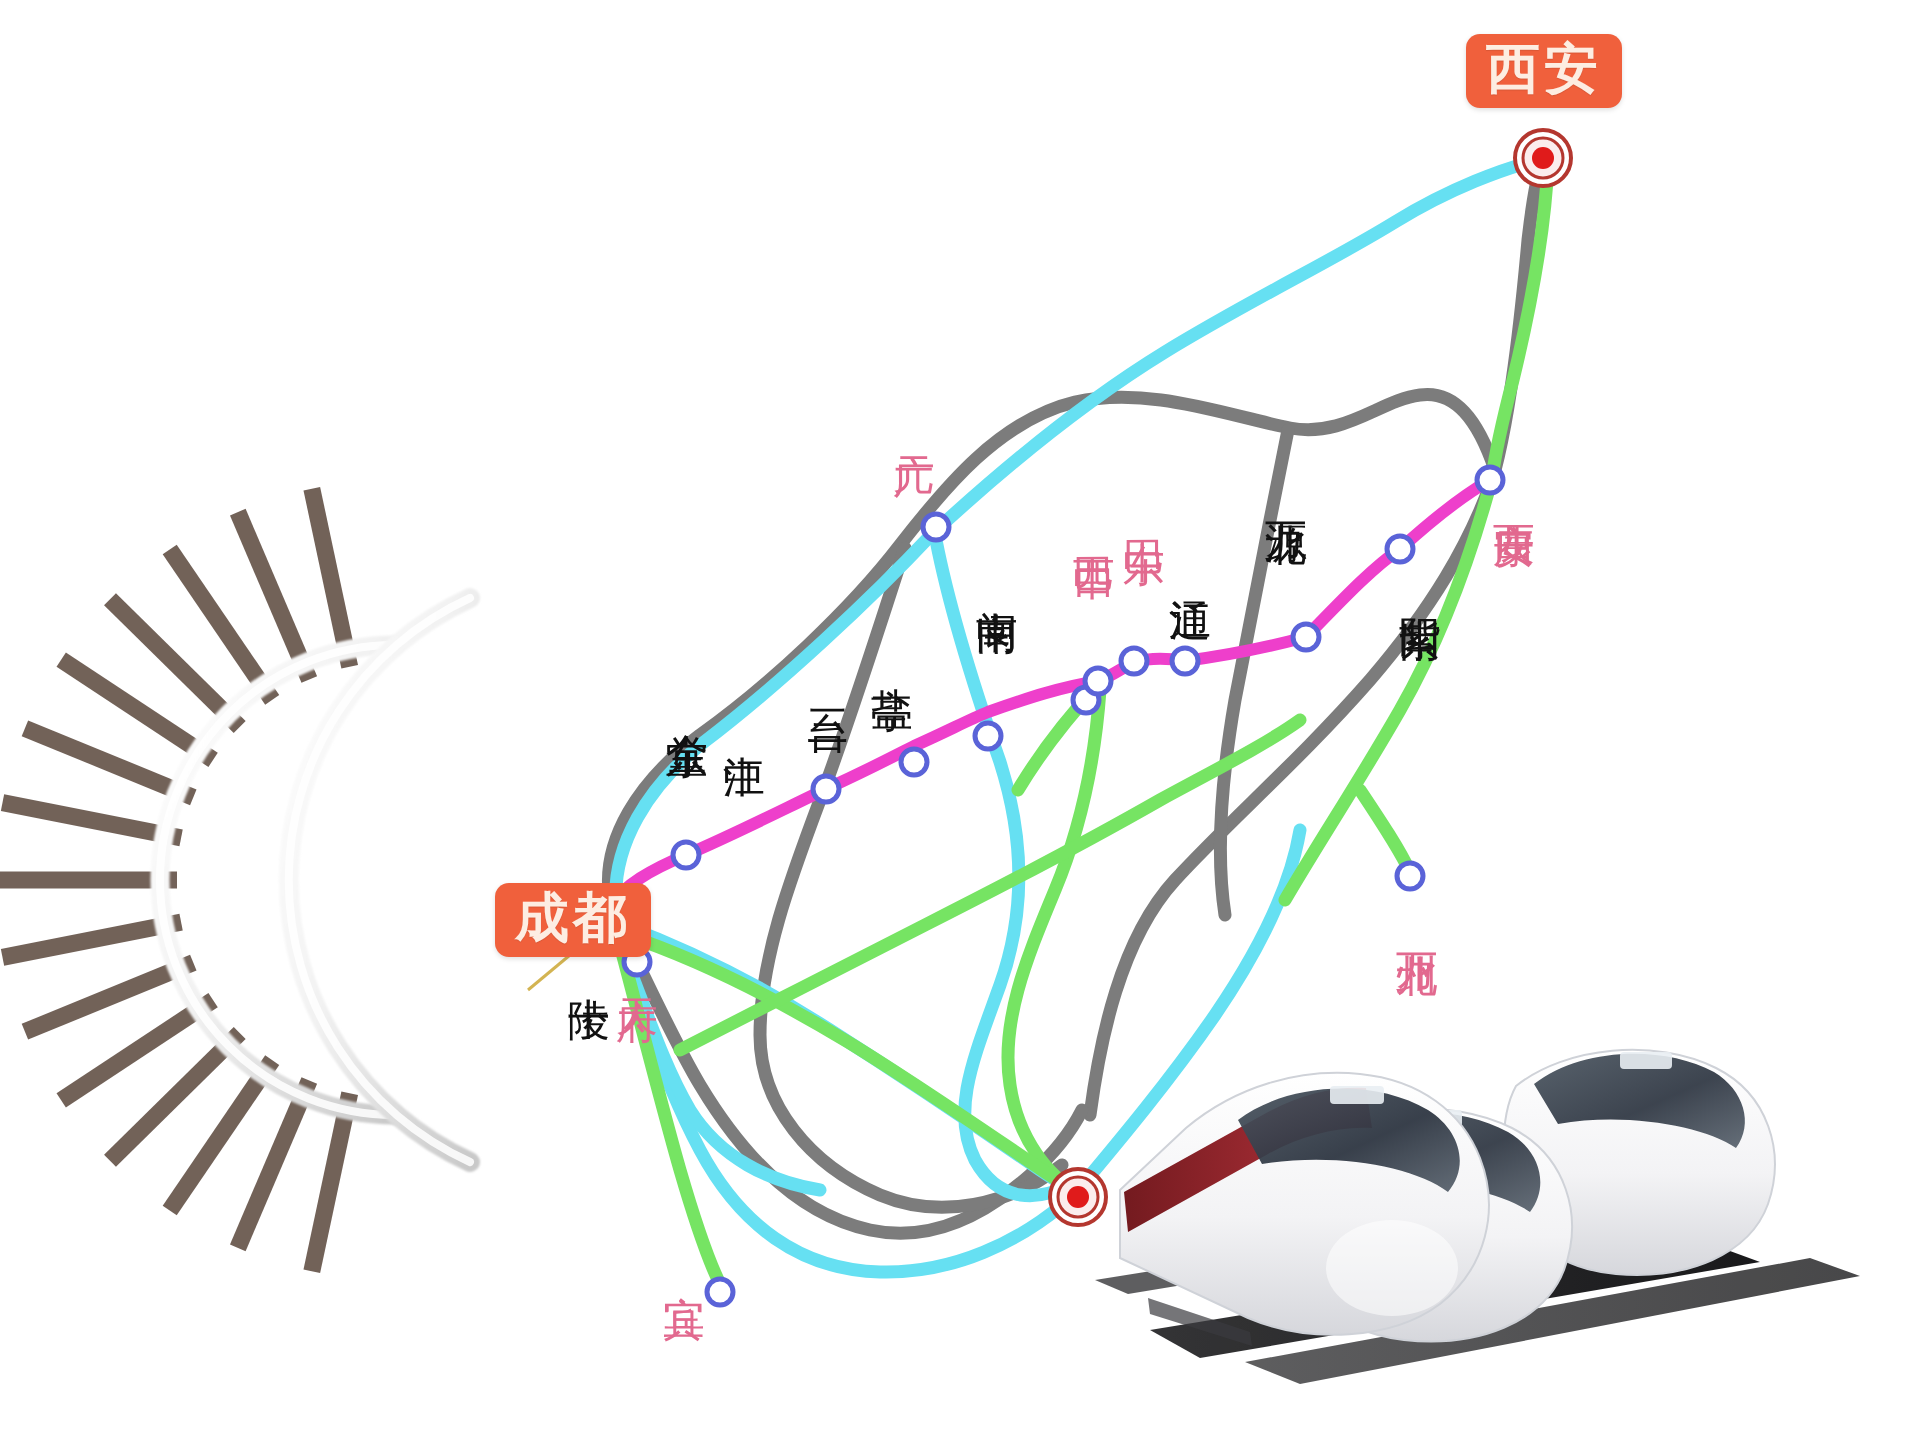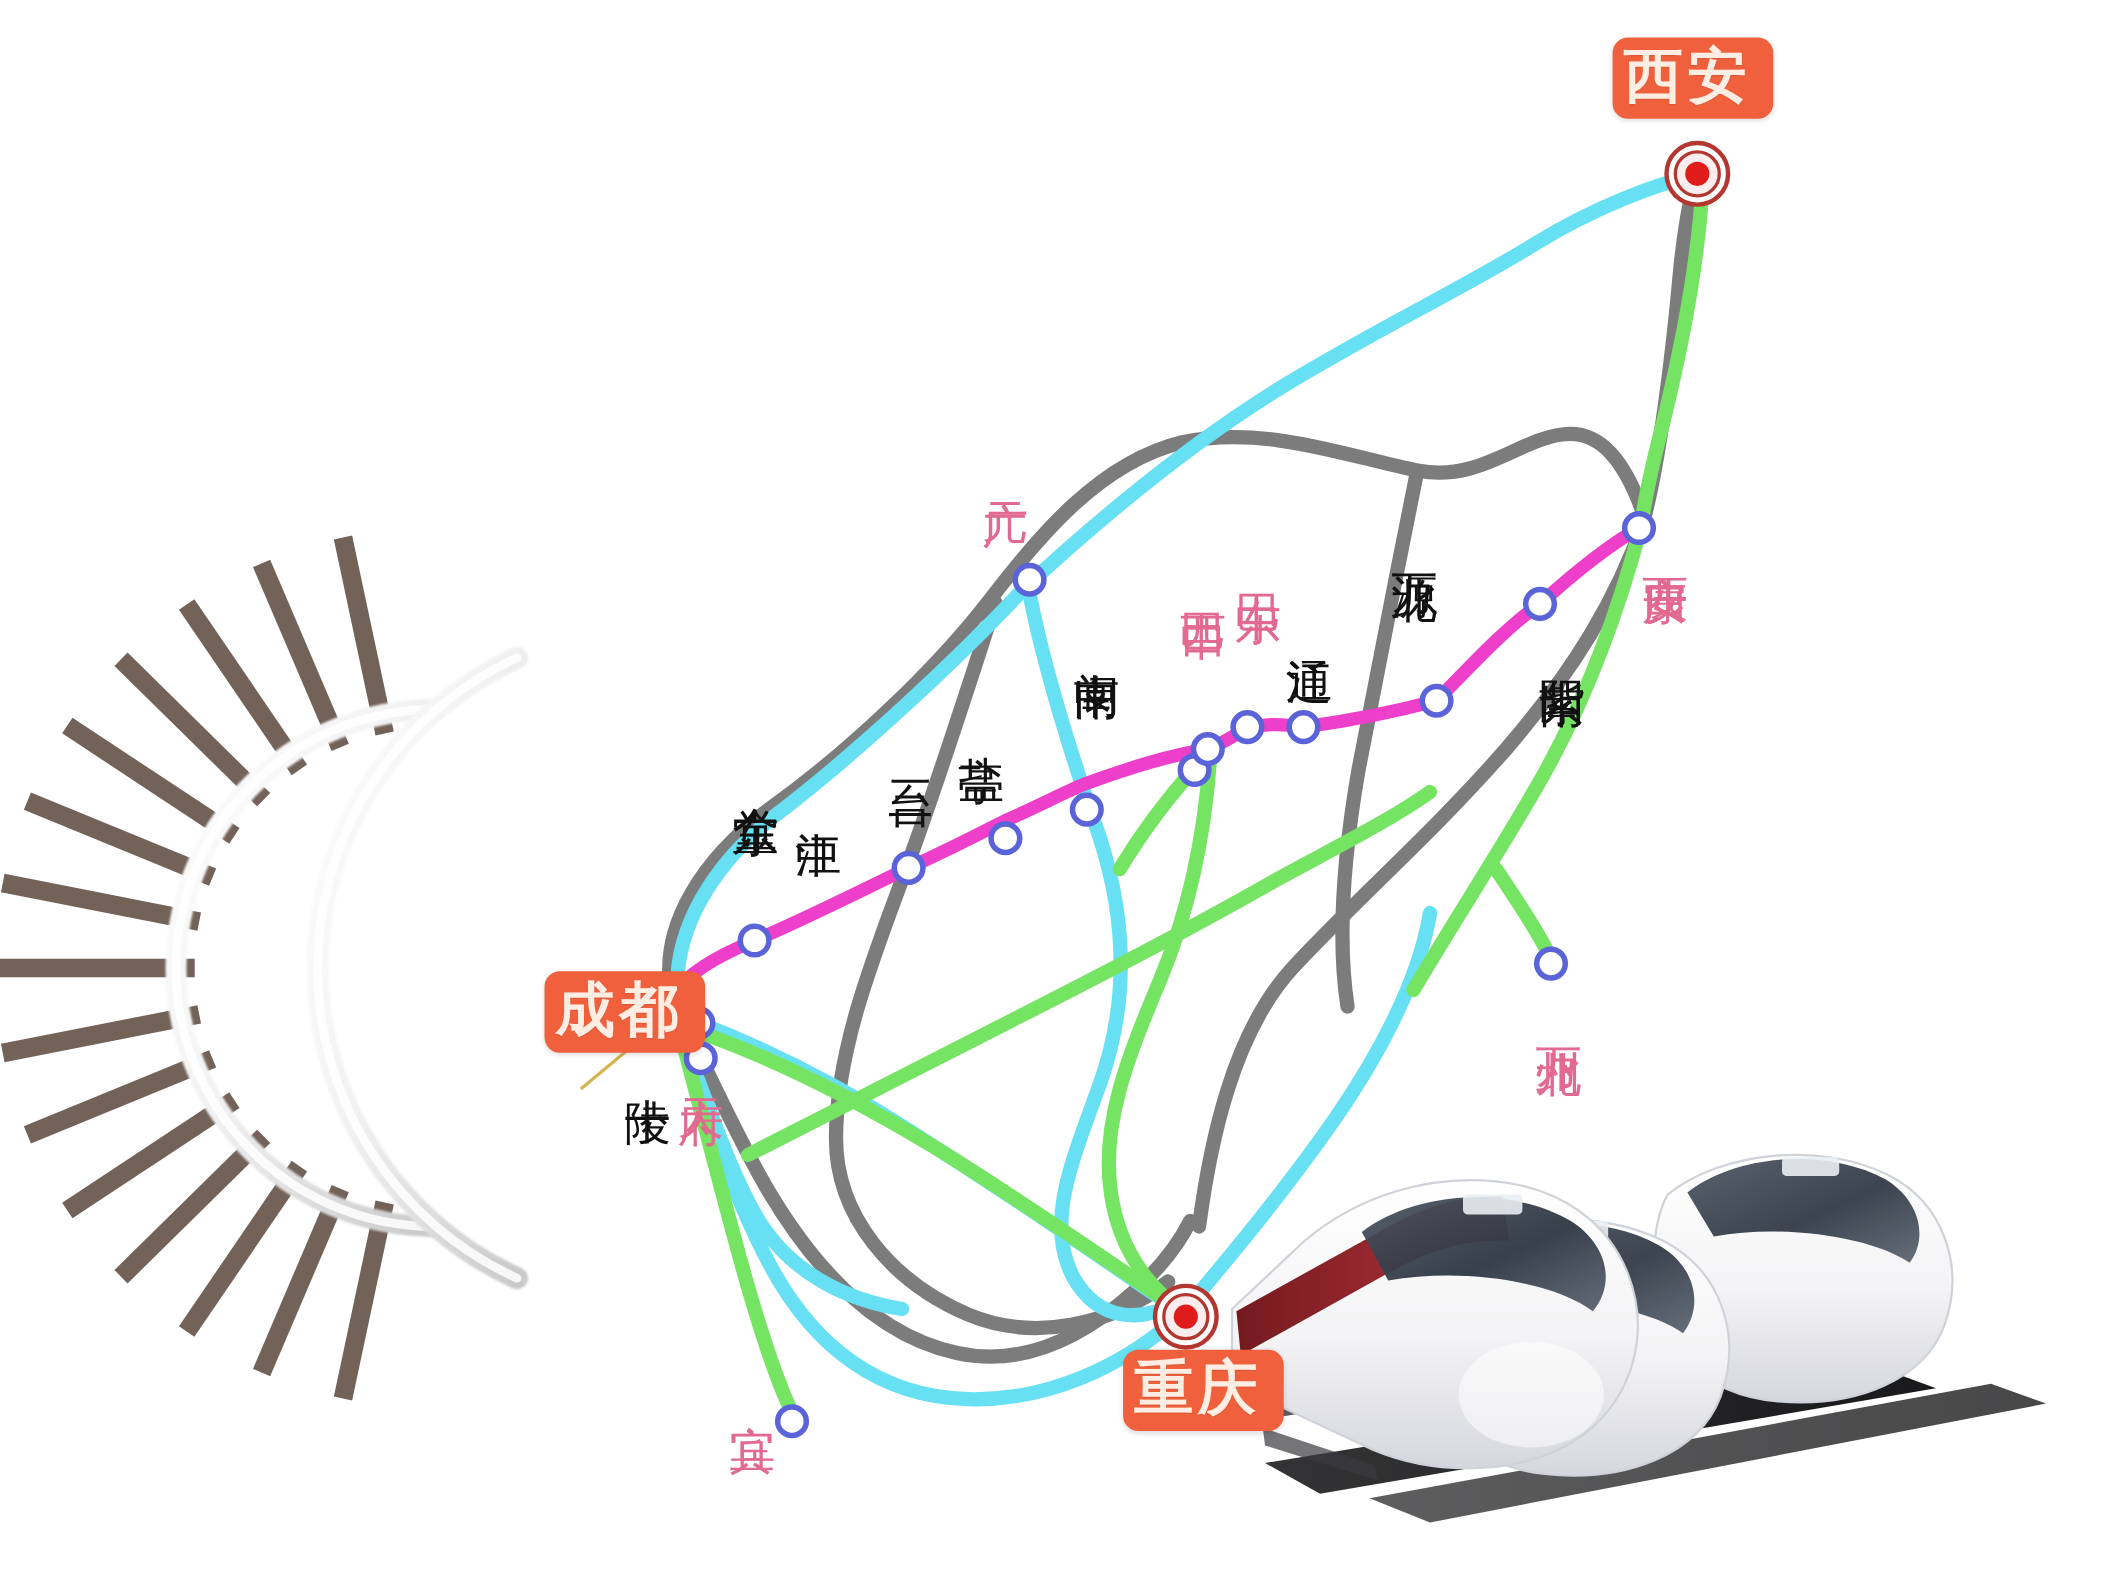--- a/index.html
+++ b/index.html
@@ -13,21 +13,21 @@
 
   
   .city-badge{
     position:absolute;
     background:#F0603C;
     border-radius:14px;
     color:#FDEDE2;
     font-size:54px;
     font-weight:700;
     letter-spacing:4px;
-    padding:8px 20px 12px 10px;
+    padding:8px 20px 12px 20px;
     line-height:1.0;
     white-space:nowrap;
     box-shadow:0 2px 5px rgba(0,0,0,.13);
     text-shadow:0 1px 1px rgba(0,0,0,.10);
   }
 
   
   .slabel{
     position:absolute;
     writing-mode:vertical-rl;
@@ -311,21 +311,20 @@
       <ellipse cx="1392" cy="1268" rx="66" ry="48" fill="#ffffff" opacity=".55"></ellipse>
 
       <path d="M 1148 1298 L 1250 1332 L 1252 1346 L 1150 1314 Z" fill="#3a3a3e" opacity=".7"></path>
     </g>
   </svg>
 
   <div class="city-badge" style="left:1466px;top:34px;">西安</div>
 
   <div class="city-badge" style="left:451px;top:883px;margin-left:44px;">成都</div>
 
-  <div class="city-badge" style="left:1021px;top:1227px;">重庆</div>
 
   <div id="station-labels">
       <div class="slabel pink" style="left: 892px; top: 422px;">广元</div>
       <div class="slabel black" style="left: 665px; top: 700px;">金堂东</div>
       <div class="slabel black" style="left: 722px; top: 723px;">中江</div>
       <div class="slabel black" style="left: 806px; top: 677px;">三台</div>
       <div class="slabel black" style="left: 870px; top: 654px;">盐亭</div>
       <div class="slabel black" style="left: 975px; top: 578px;">阆中南</div>
       <div class="slabel pink" style="left: 1072px; top: 525px;">巴中西</div>
       <div class="slabel pink" style="left: 1122px; top: 508px;">巴中东</div>

